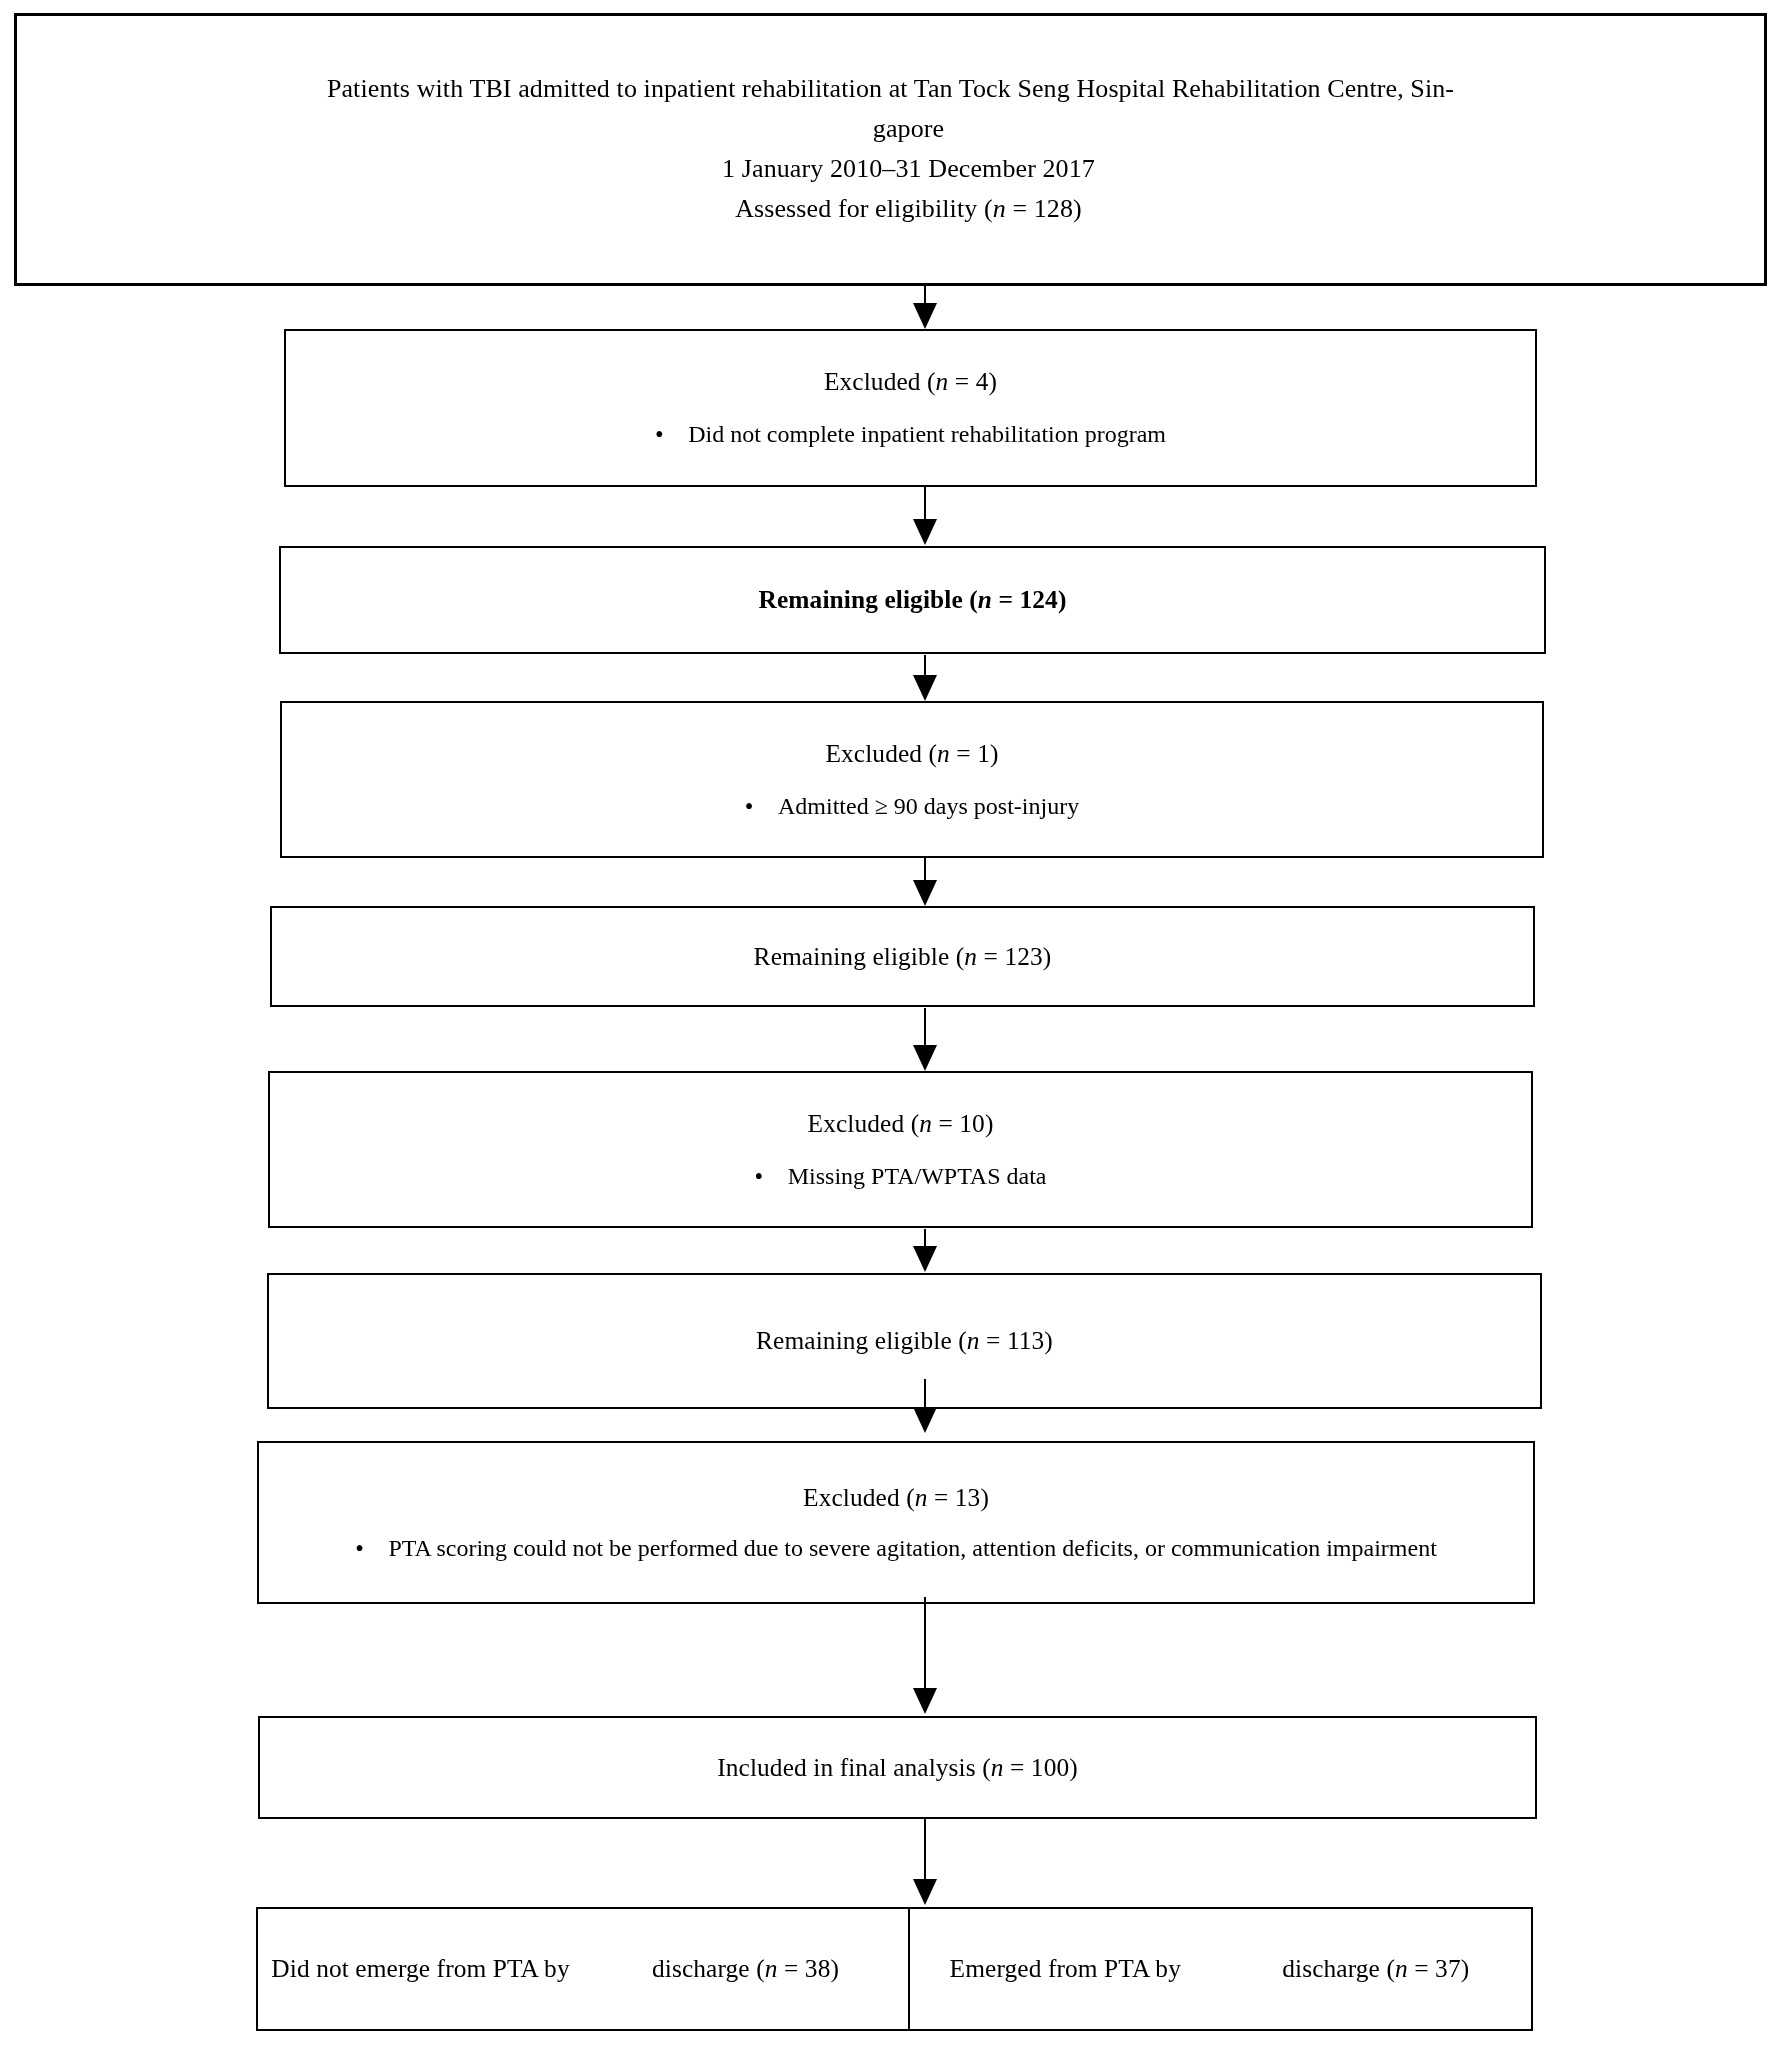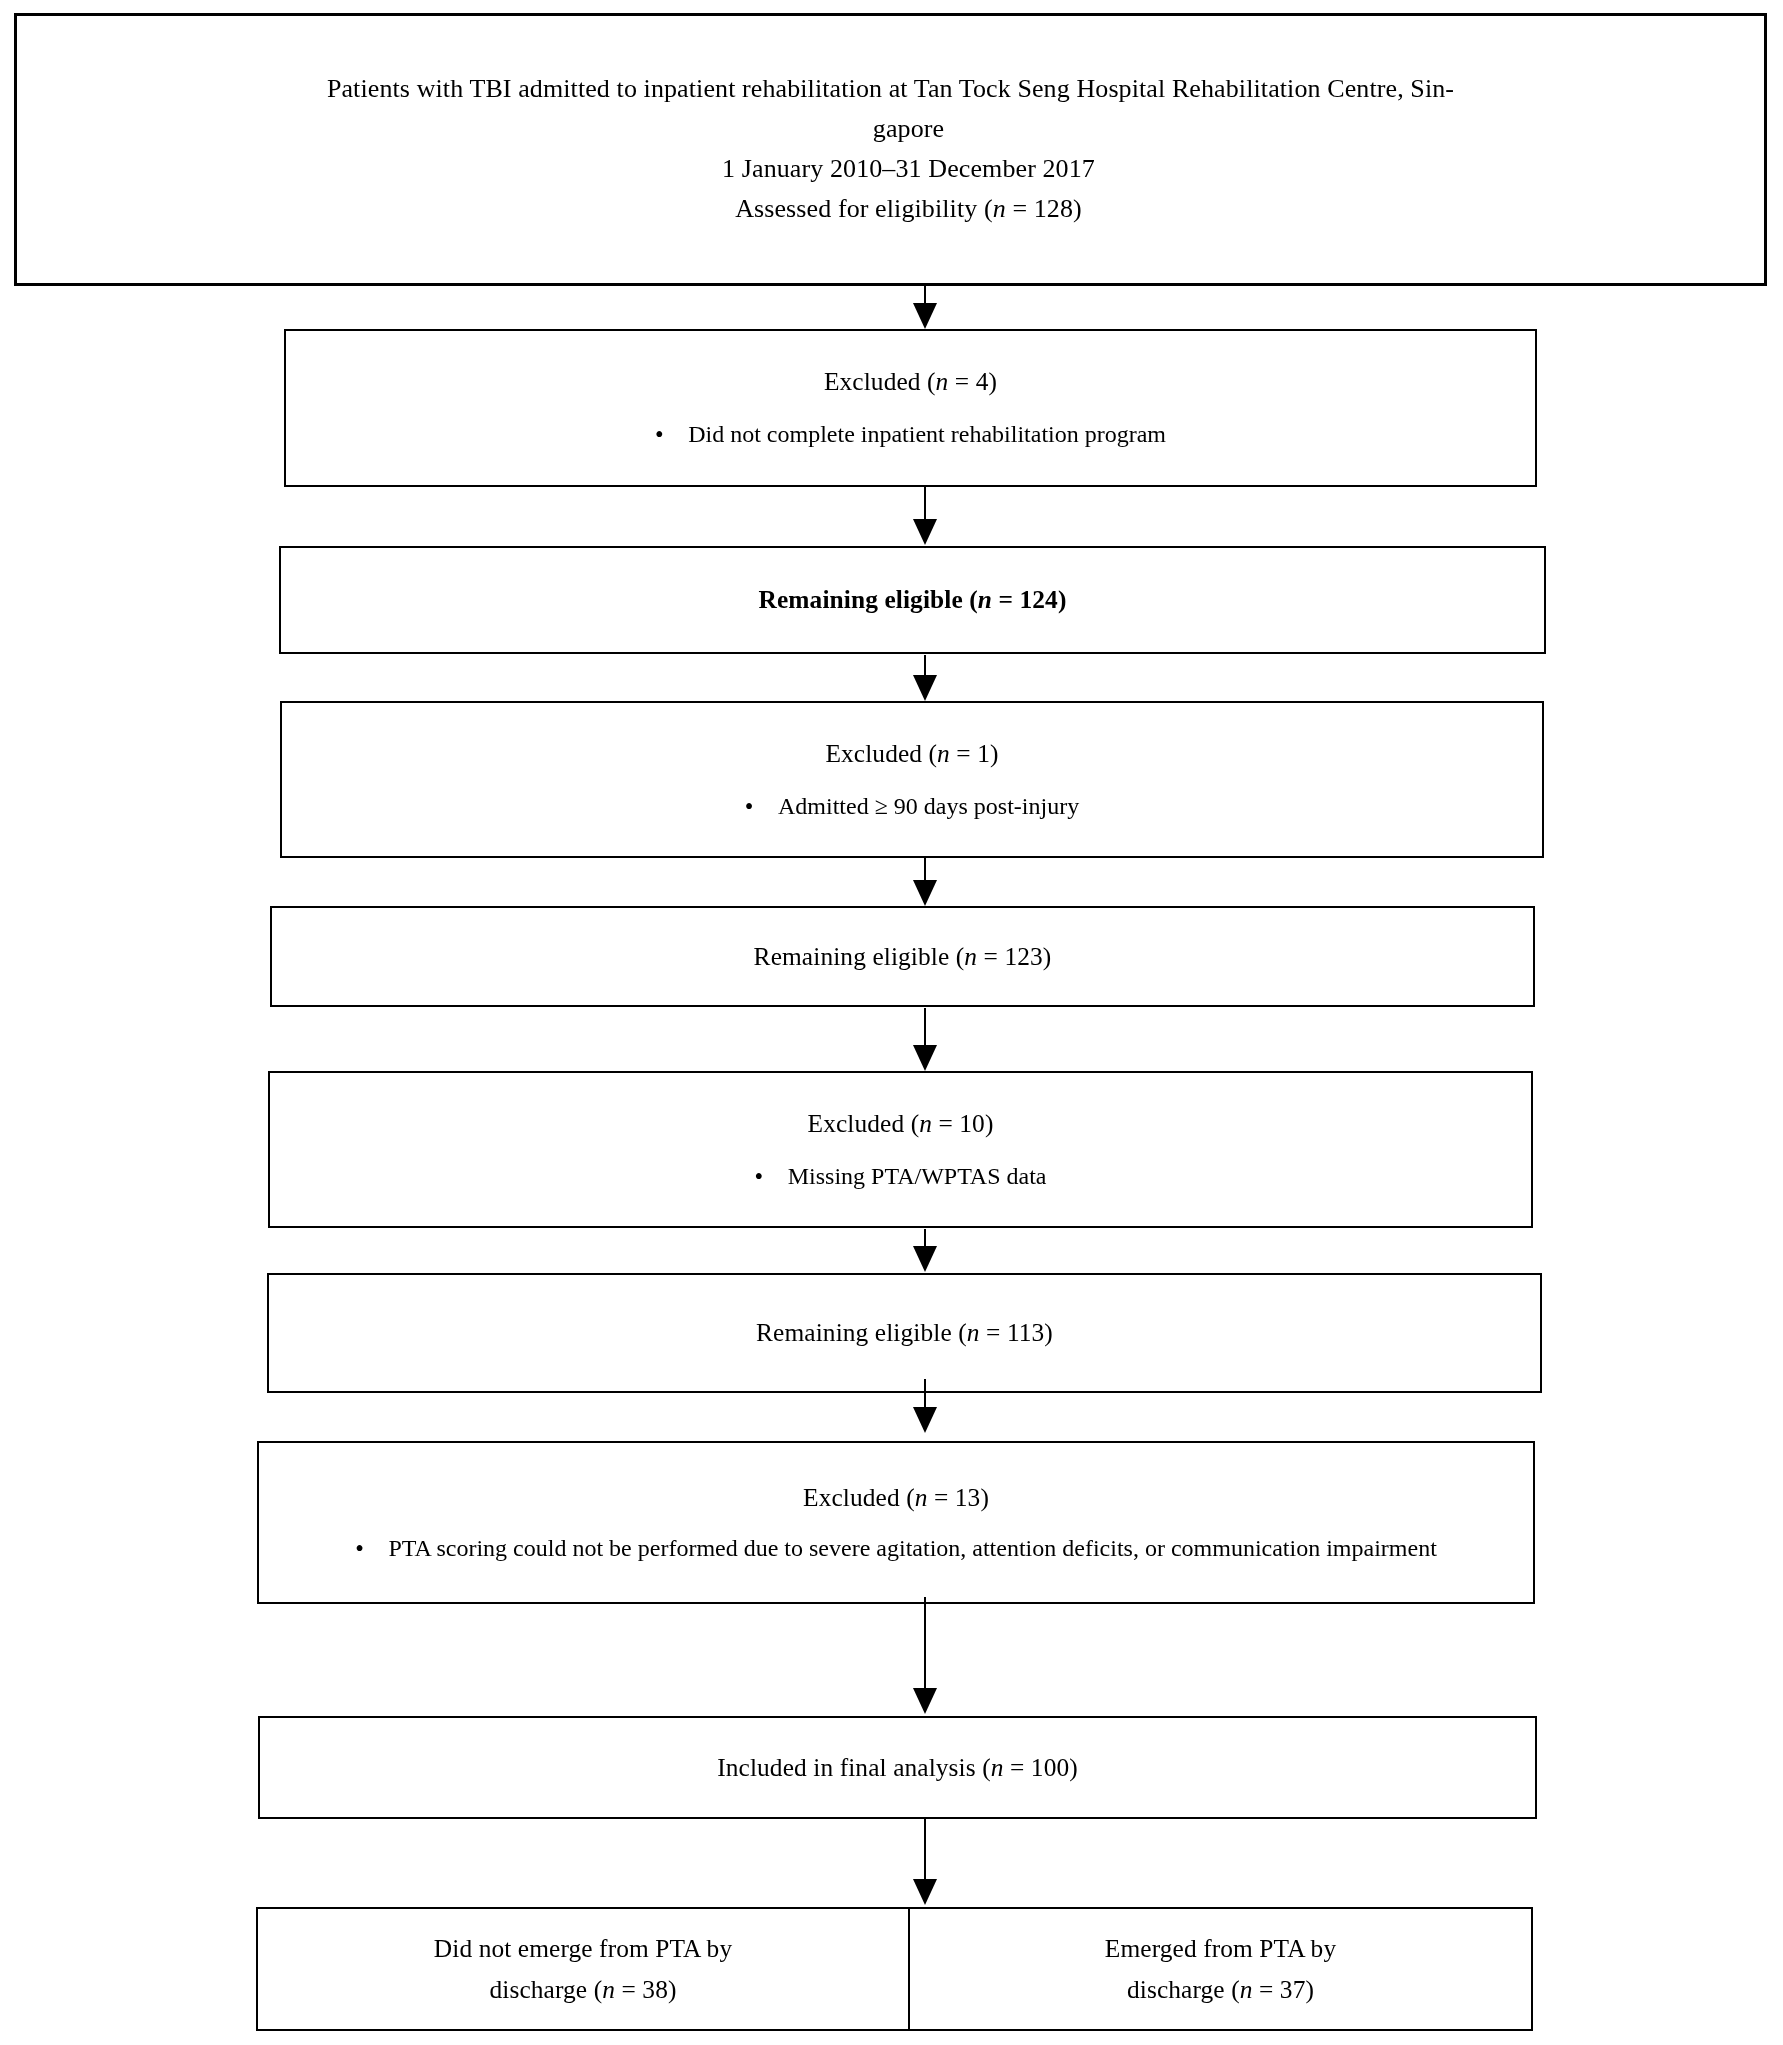--- a/index.html
+++ b/index.html
@@ -35,32 +35,32 @@
   #box-screening{left:14px;top:12.7px;width:1753px;height:273px;border-width:3px;}
   #box-screening .line{font-size:26px;line-height:1.55;padding-left:36px;}
   #box-screening .line.l1{padding:0 13.6px;}
 
   
   #box-excluded-1{left:284px;top:329px;width:1253px;height:158px;}
   #box-remaining-124{left:279px;top:546px;width:1267px;height:108px;font-weight:bold;}
   #box-excluded-2{left:280px;top:701px;width:1264px;height:157px;}
   #box-remaining-123{left:270px;top:906px;width:1265px;height:101px;}
   #box-excluded-3{left:268px;top:1071px;width:1265px;height:157px;}
-  #box-remaining-113{left:267px;top:1273px;width:1275px;height:120px;}
+  #box-remaining-113{left:267px;top:1273px;width:1275px;height:136px;}
   #box-excluded-4{left:257px;top:1434px;width:1278px;height:163px;margin-top:7px;}
   #box-included{left:258px;top:1716px;width:1279px;height:103px;}
 
   
   #box-outcomes{
     left:256px;top:1907px;width:1277px;height:124px;
     flex-direction:row;align-items:stretch;justify-content:flex-start;padding:0;
   }
   .cell{
     box-sizing:border-box;
-    display:flex;flex-direction:column;
+    display:flex;flex-direction:row;
     align-items:center;justify-content:center;
     text-align:center;
   }
   #cell-not-emerged{width:652px;border-right:2.5px solid #000000;}
   #cell-emerged{flex:1;}
   .cell .line{font-size:25.4px;line-height:1.62;display:block;width:100%;}
 
   
   .bullet-row{
     display:flex;

